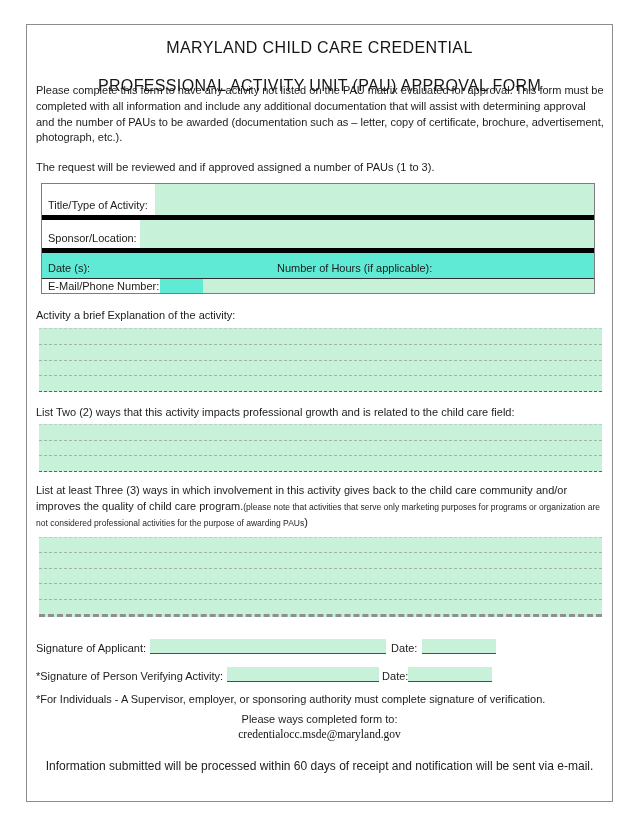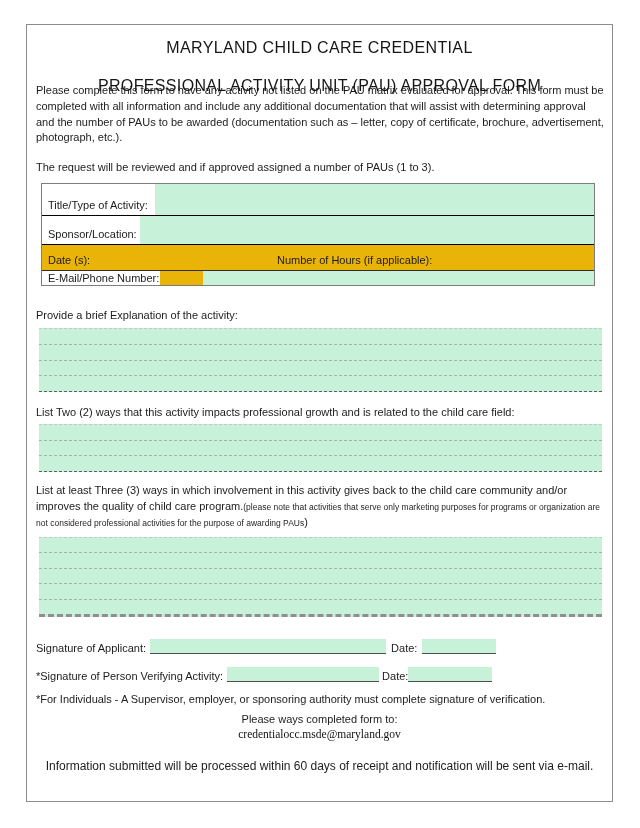--- a/index.html
+++ b/index.html
@@ -15,23 +15,23 @@
   .doc-title {
     position:absolute; width:100%; text-align:center;
     font-size:16px; letter-spacing:0.35px; color:#161616;
   }
   .title1 { top:14px; }
   .title2 { top:52px; }
   .para1 { position:absolute; top:58px; left:9px; width:568px; font-size:11px; line-height:15.8px; }
   .para2 { position:absolute; top:136px; left:9px; font-size:11px; }
 
   
-  .form-table { position:absolute; left:14px; top:158px; width:552px; border:1px solid #7d7d7d; background:#eab308; }
+  .form-table { position:absolute; left:14px; top:158px; width:552px; border:1px solid #7d7d7d; background:#5eead4; }
   .ft-row { display:flex; align-items:stretch; }
-  .ft-row + .ft-row { border-top:1px solid #000000; }
+  .ft-row + .ft-row { border-top:5px solid #000000; }
   .r1 { height:31px; }
   .r2 { height:28px; }
   .r3 { height:25px; position:relative; }
   .r4 { height:14px; border-top:1.5px solid #2e2e2e !important;gap:43px; }
   .ft-label {
     display:flex; align-items:flex-end; padding:0 2px 4px 6px;
     font-size:11px; white-space:nowrap; background:#fff;
   }
   .r1 .ft-label { width:105px; }
   .r2 .ft-label { width:90px; }
@@ -102,21 +102,21 @@
     <div class="ft-row r3">
       <div class="ft-inline-label lbl-date">Date (s):</div>
       <div class="ft-inline-label lbl-hours">Number of Hours (if applicable):</div>
     </div>
     <div class="ft-row r4">
       <div class="ft-label">E-Mail/Phone Number:</div>
       <div class="ft-value"></div>
     </div>
   </div>
 
-  <div class="prompt" id="prompt1">Provide a brief Explanation of the activity:</div>
+  <div class="prompt" id="prompt1">Activity a brief Explanation of the activity:</div>
   <div class="answer-block" id="block1">
       <div class="wline"></div>
       <div class="wline"></div>
       <div class="wline"></div>
       <div class="wline"></div>
     </div>
 
   <div class="prompt" id="prompt2">List Two (2) ways that this activity impacts professional growth and is related to the child care field:</div>
   <div class="answer-block" id="block2">
       <div class="wline"></div>

